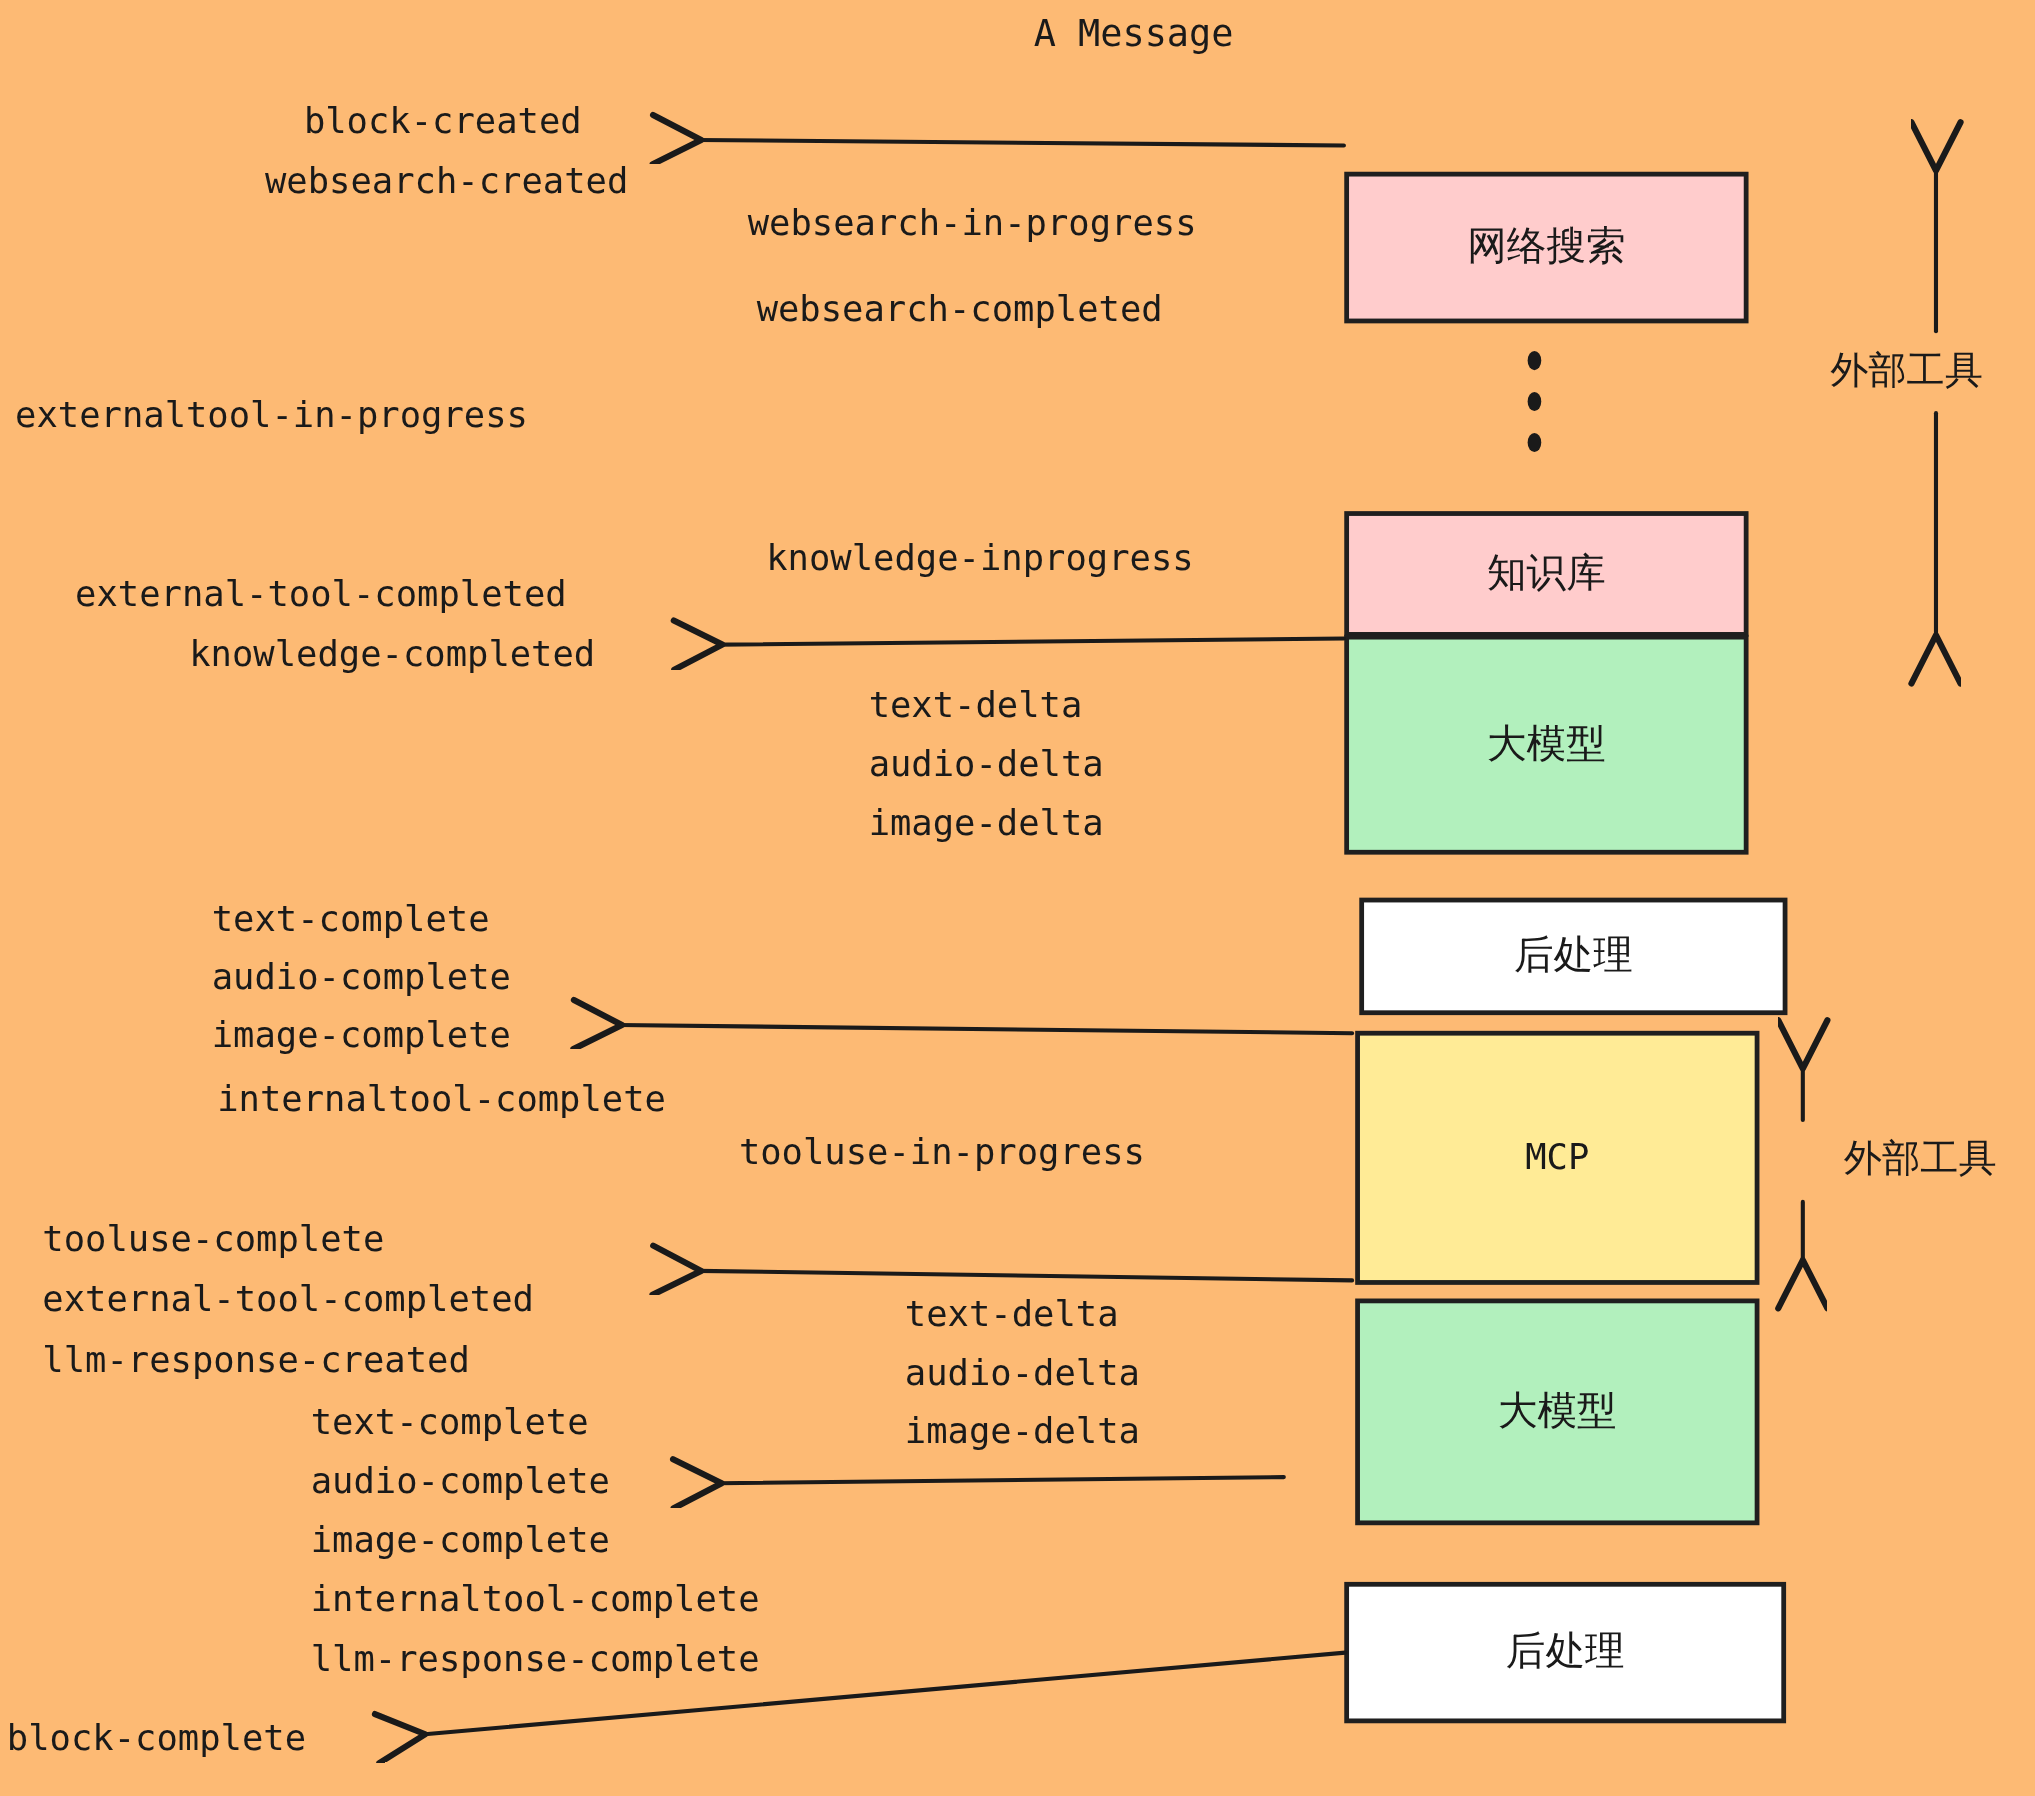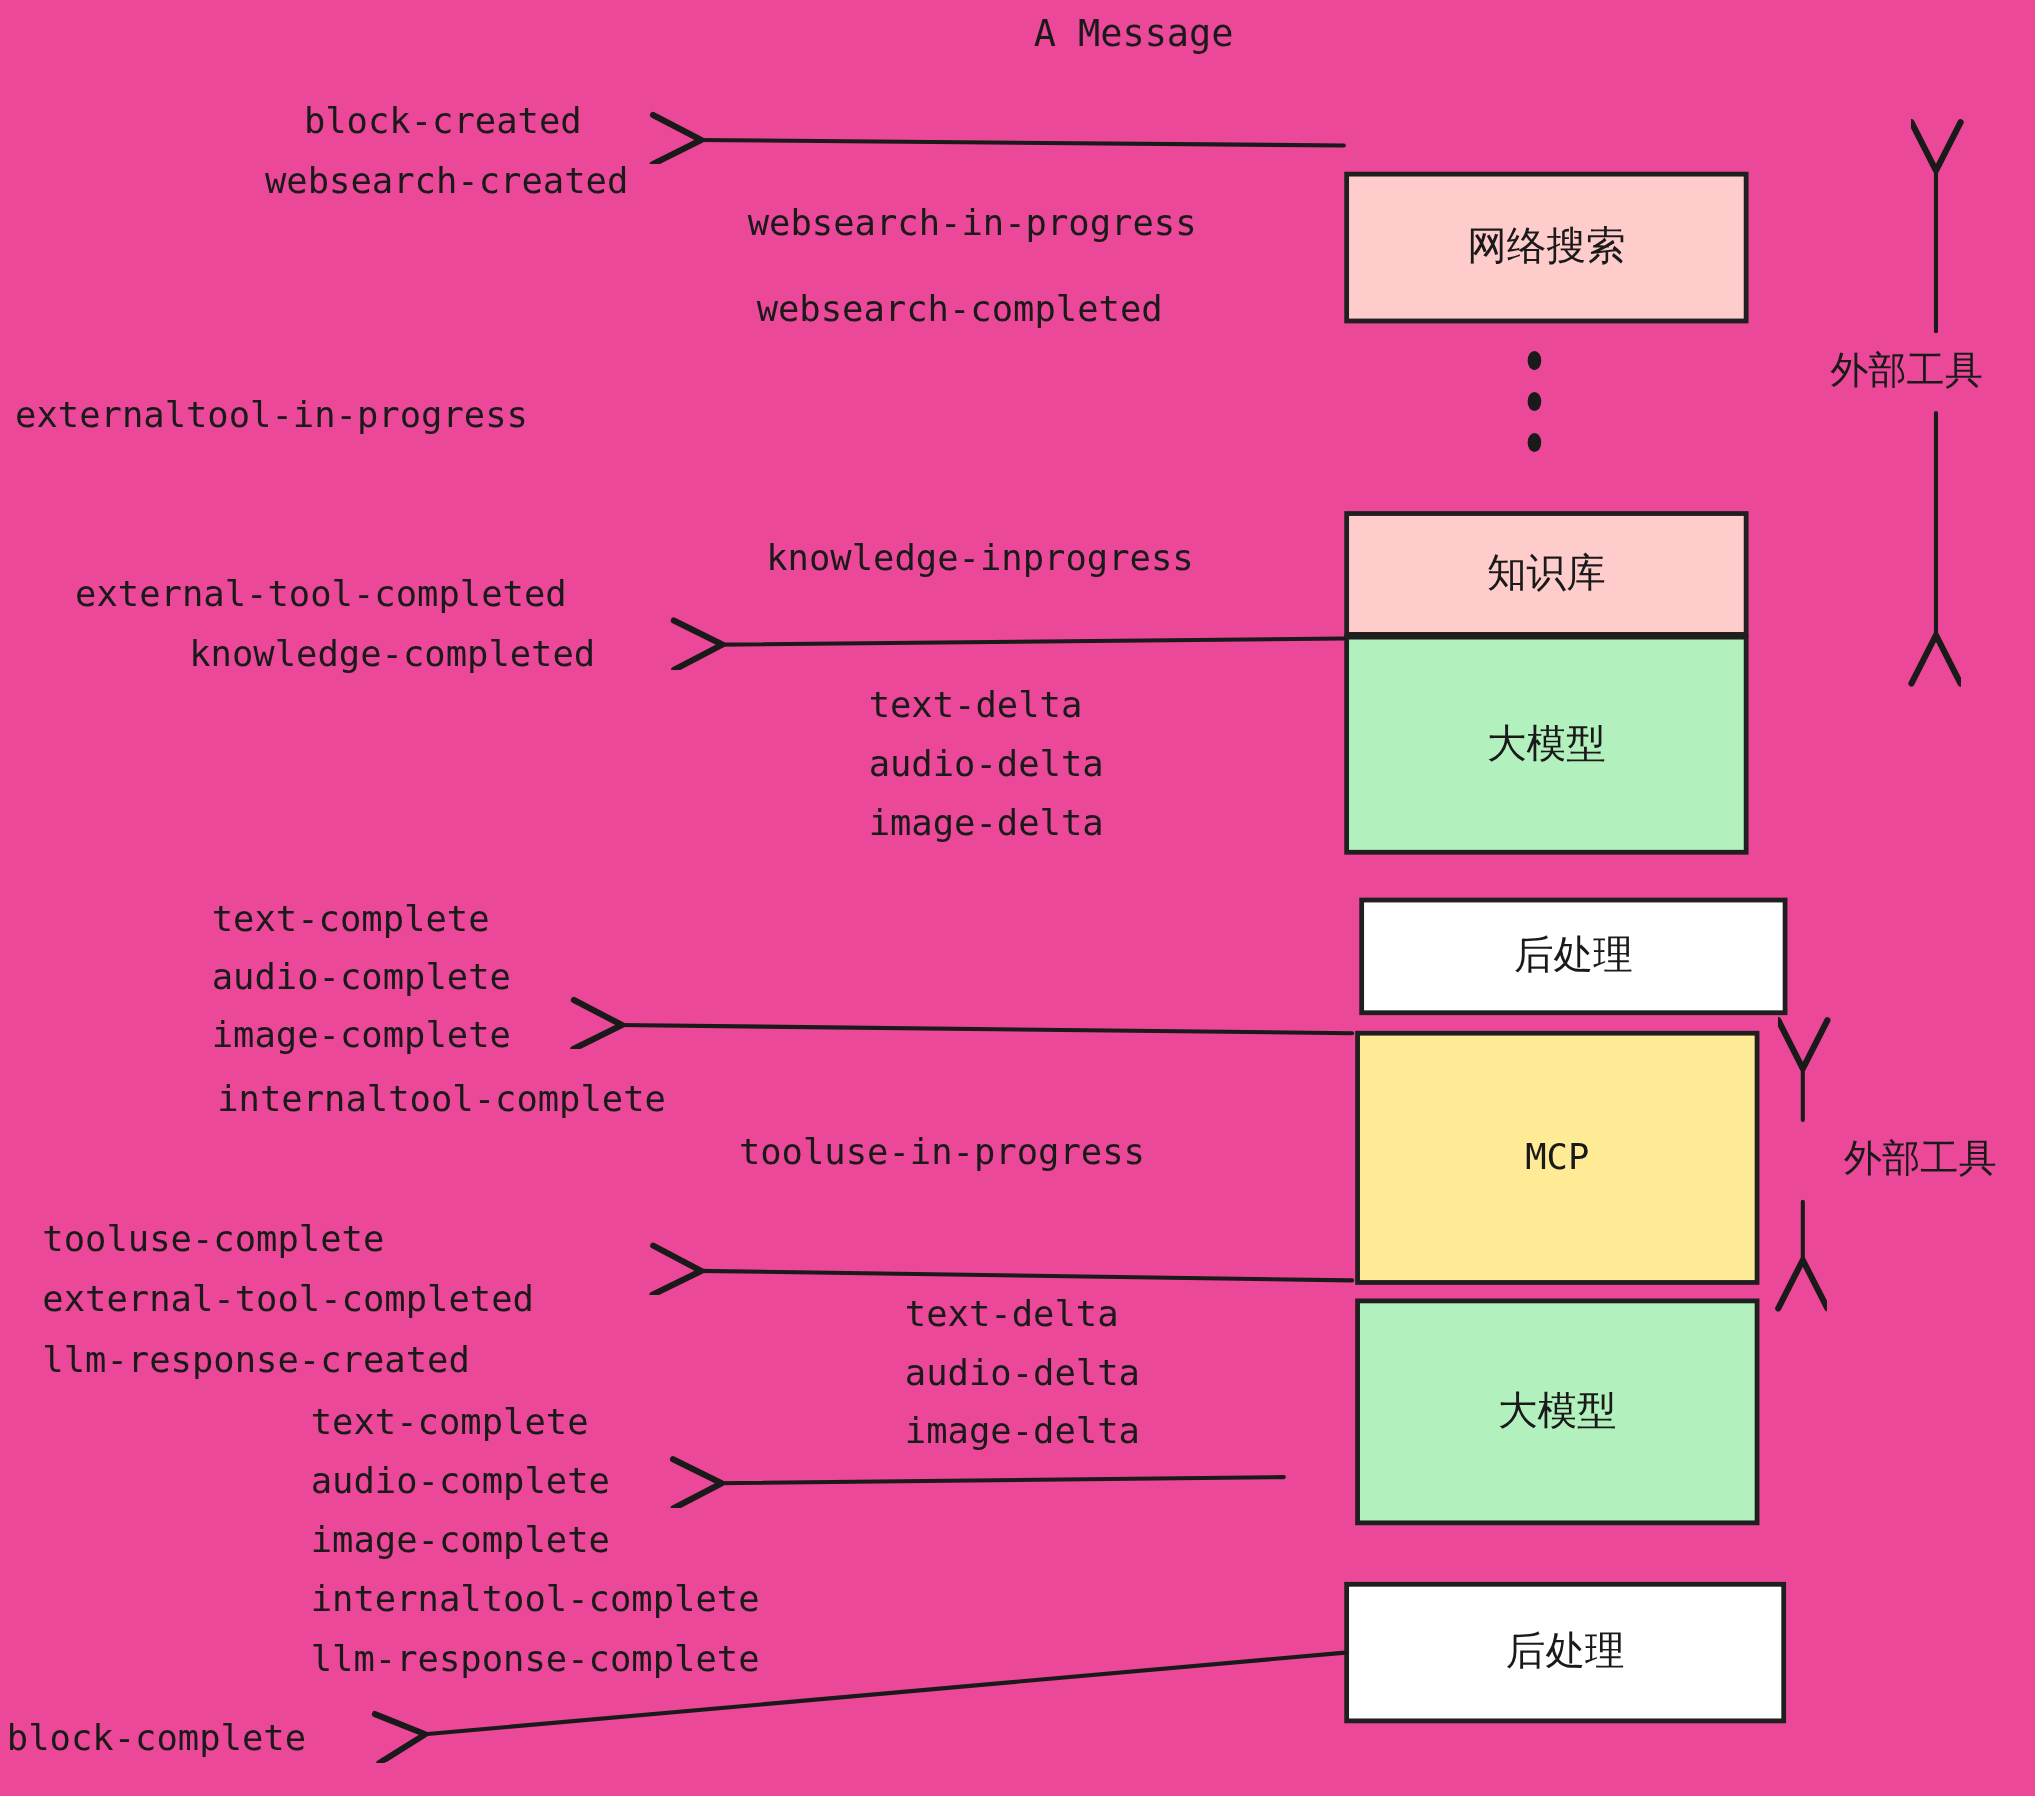--- a/index.html
+++ b/index.html
@@ -4,21 +4,21 @@
 <style>
   html, body {
     margin: 0;
     padding: 0;
     background: #ffffff;
   }
   #stage {
     position: relative;
     width: 2035px;
     height: 1796px;
-    background: #ec4899;
+    background: #fdba74;
     overflow: hidden;
     font-family: "DejaVu Sans Mono", "Liberation Mono", monospace;
   }
   svg#diagram {
     position: absolute;
     inset: 0;
     width: 2035px;
     height: 1796px;
     display: block;
   }

